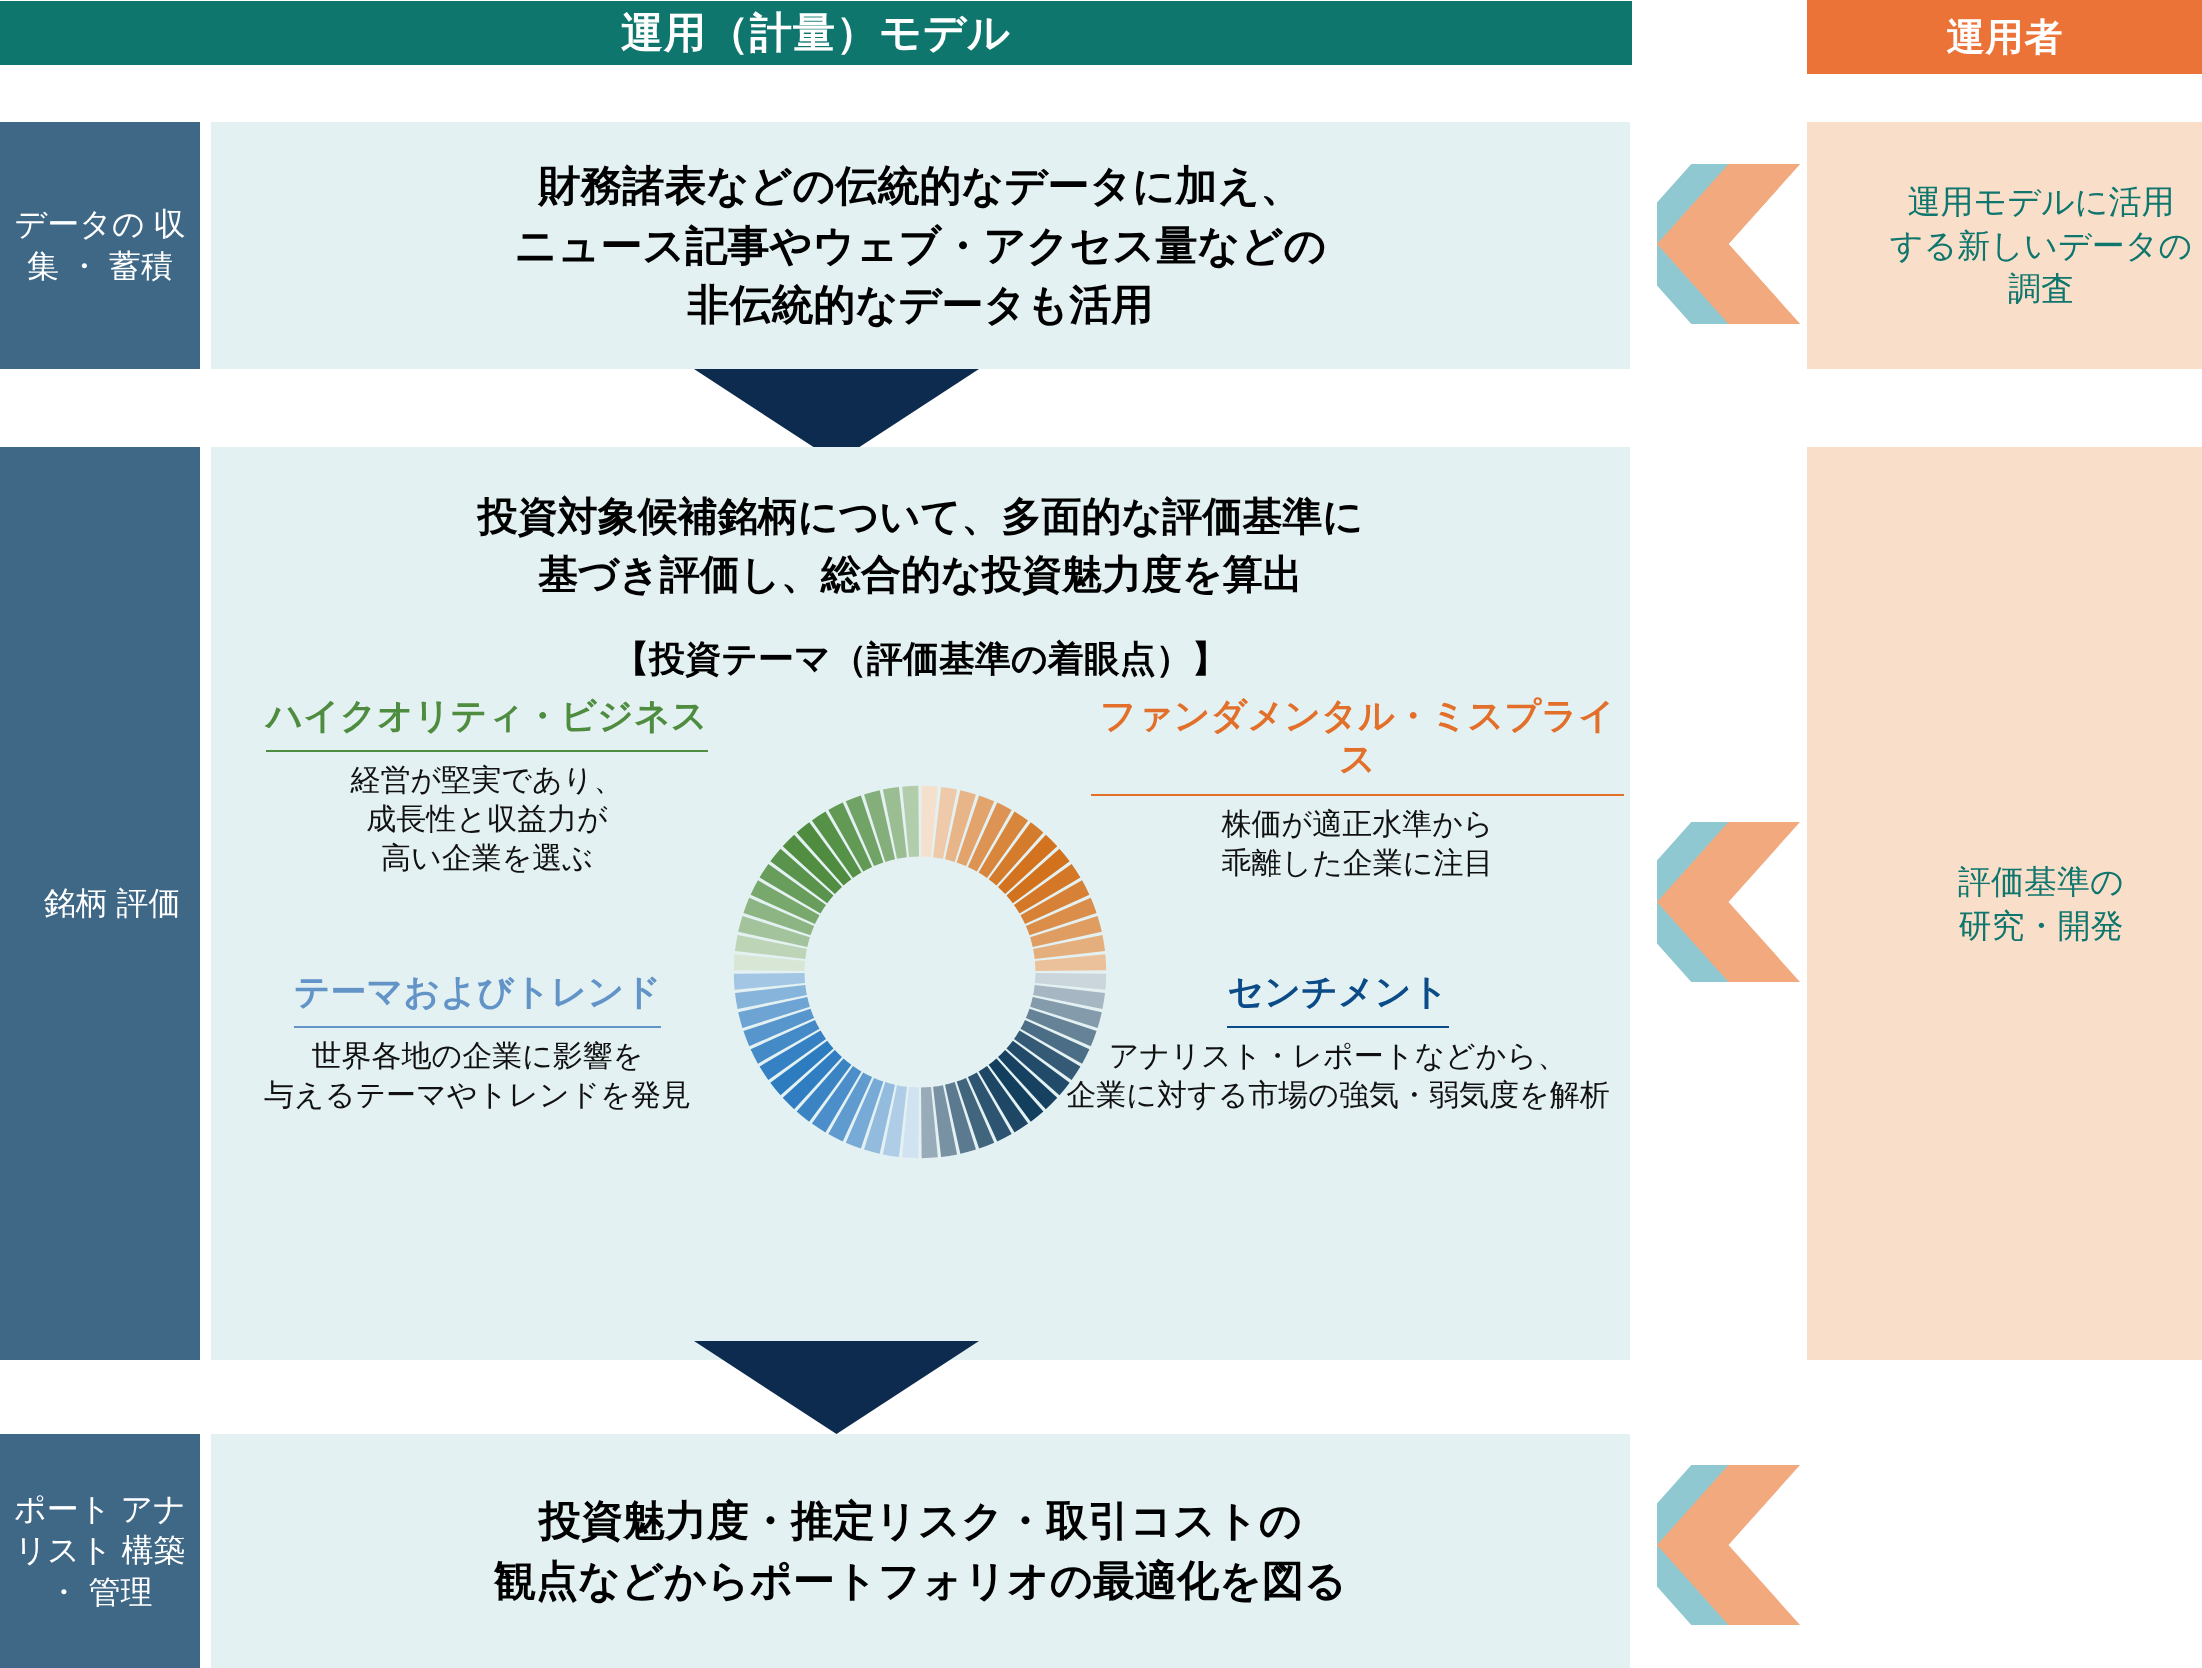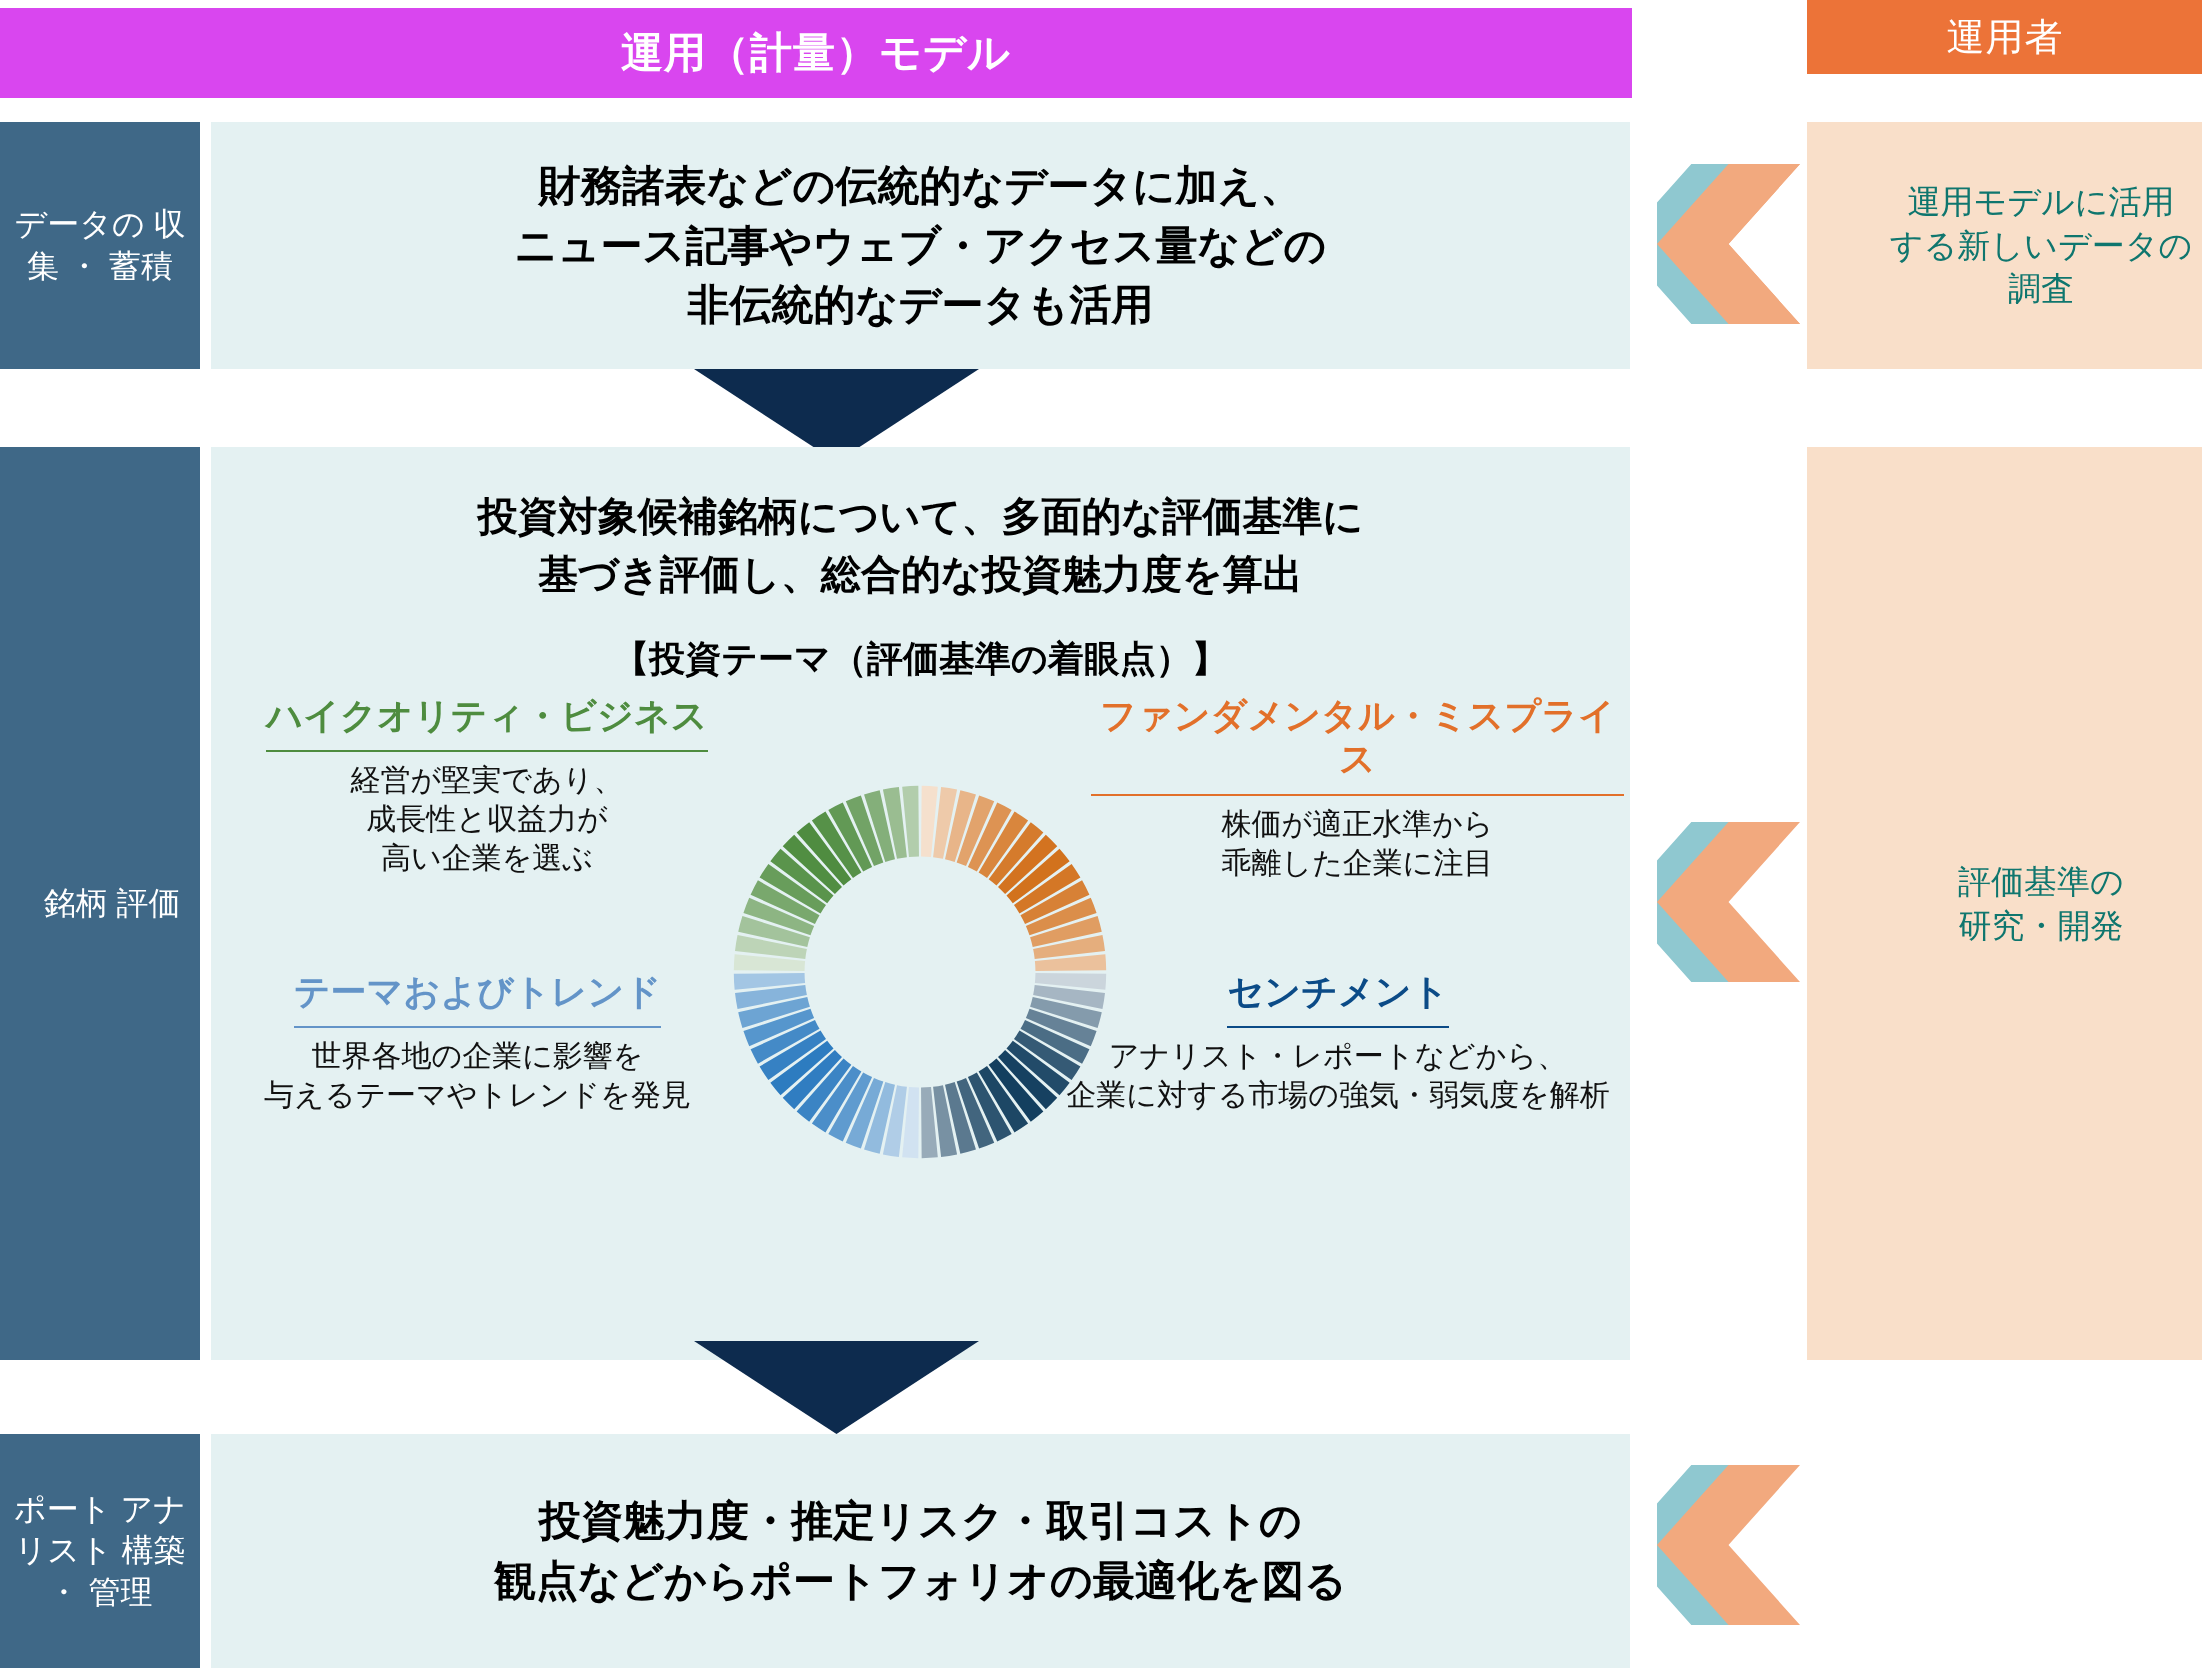--- a/index.html
+++ b/index.html
@@ -16,36 +16,36 @@
   }
   .stage {
     position: relative;
     width: 2203px;
     height: 1668px;
   }
 
   
   .hdr-model {
     position: absolute;
-    left: 0; top: 8px;
-    width: 1632px; height: 90px;
-    background: #d946ef;
+    left: 0; top: 1px;
+    width: 1632px; height: 64px;
+    background: #0f766e;
     color: #ffffff;
     display: flex; align-items: center; justify-content: center;
     font-size: 42px; font-weight: bold;
     letter-spacing: 1px;
   }
   .hdr-manager {
     position: absolute;
     left: 1807px; top: 0;
     width: 396px; height: 74px;
     background: #EC7338;
     color: #ffffff;
     display: flex; align-items: center; justify-content: center;
-    font-size: 38px; font-weight: normal;
+    font-size: 38px; font-weight: bold;
     letter-spacing: 1px;
   }
 
   
   .stagelabel {
     position: absolute;
     left: 0;
     width: 200px;
     background: #3F6887;
     color: #ffffff;

